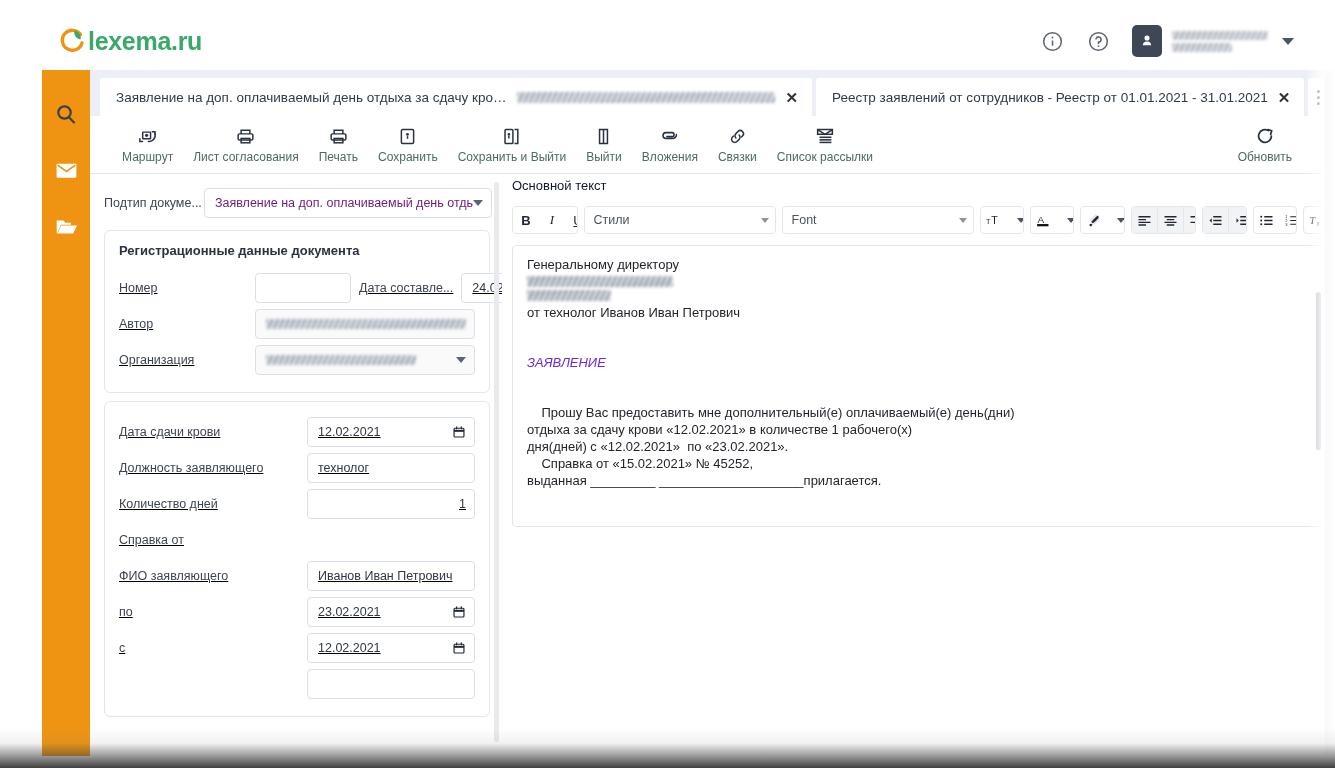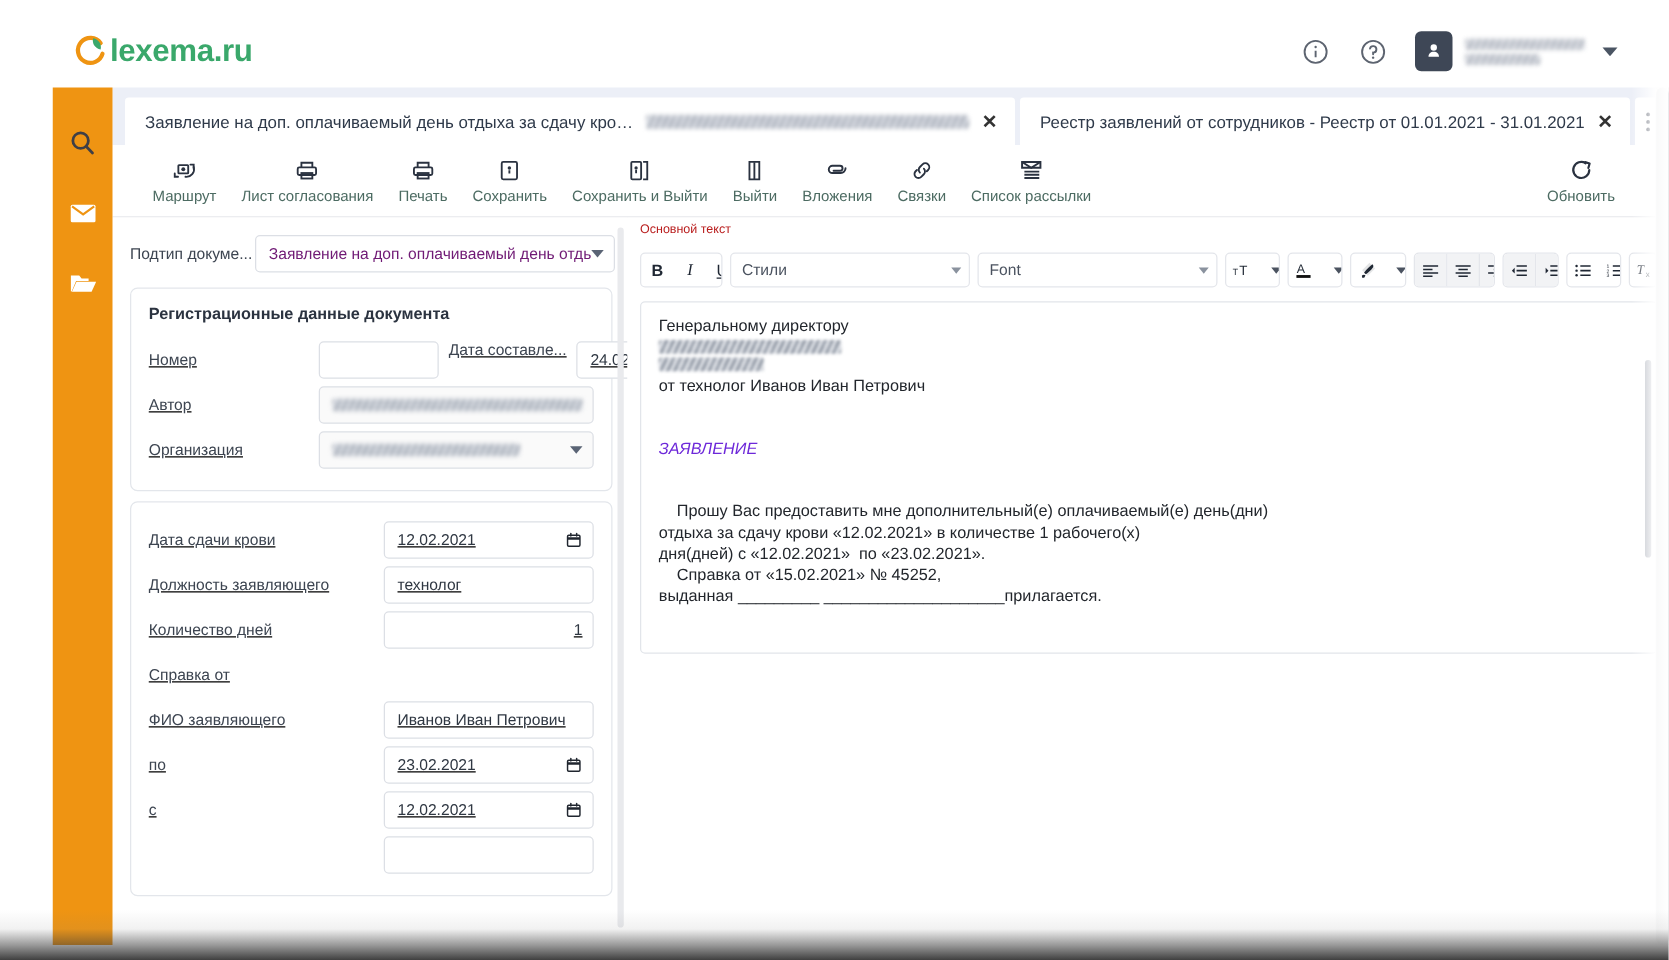--- a/index.html
+++ b/index.html
@@ -249,36 +249,36 @@
   .input .num { margin-left: auto; }
   .input .cal { margin-left: auto; color: #20262f; display:flex; }
   .blur-val {
     height: 10px; border-radius: 2px;
     background: repeating-linear-gradient(115deg,#98a0ac 0 2px,#dde0e6 2px 5px);
     filter: blur(1.5px);
   }
   .bv1 { width: 200px; }
   .bv2 { width: 108px; }
   .bv3 { width: 150px; }
-  .inline2 { display: flex; gap: 8px; width: 100%; }
+  .inline2 { display: flex; align-items: center; gap: 8px; width: 100%; }
   .num-input { width: 96px; flex: none; }
   .dt-input { width: 104px; flex: none; }
 
   .rq .frow .lbl { width: 180px; }
   .rq .input { max-width: 192px; }
 
   
   .editor-pane {
     position: absolute;
     left: 460px; top: 162px;
     width: 834px; height: 582px;
     background: #ffffff;
   }
   .editor-title {
-    font-size: 10px; color: #b91c1c;
+    font-size: 13px; color: #0f172a;
     padding: 4px 0 10px 10px;
     font-weight: 400;
   }
   .ed-toolbar {
     display: flex; align-items: center;
     gap: 6px;
     padding: 0 10px 0 10px;
     height: 34px;
   }
   .grp {

